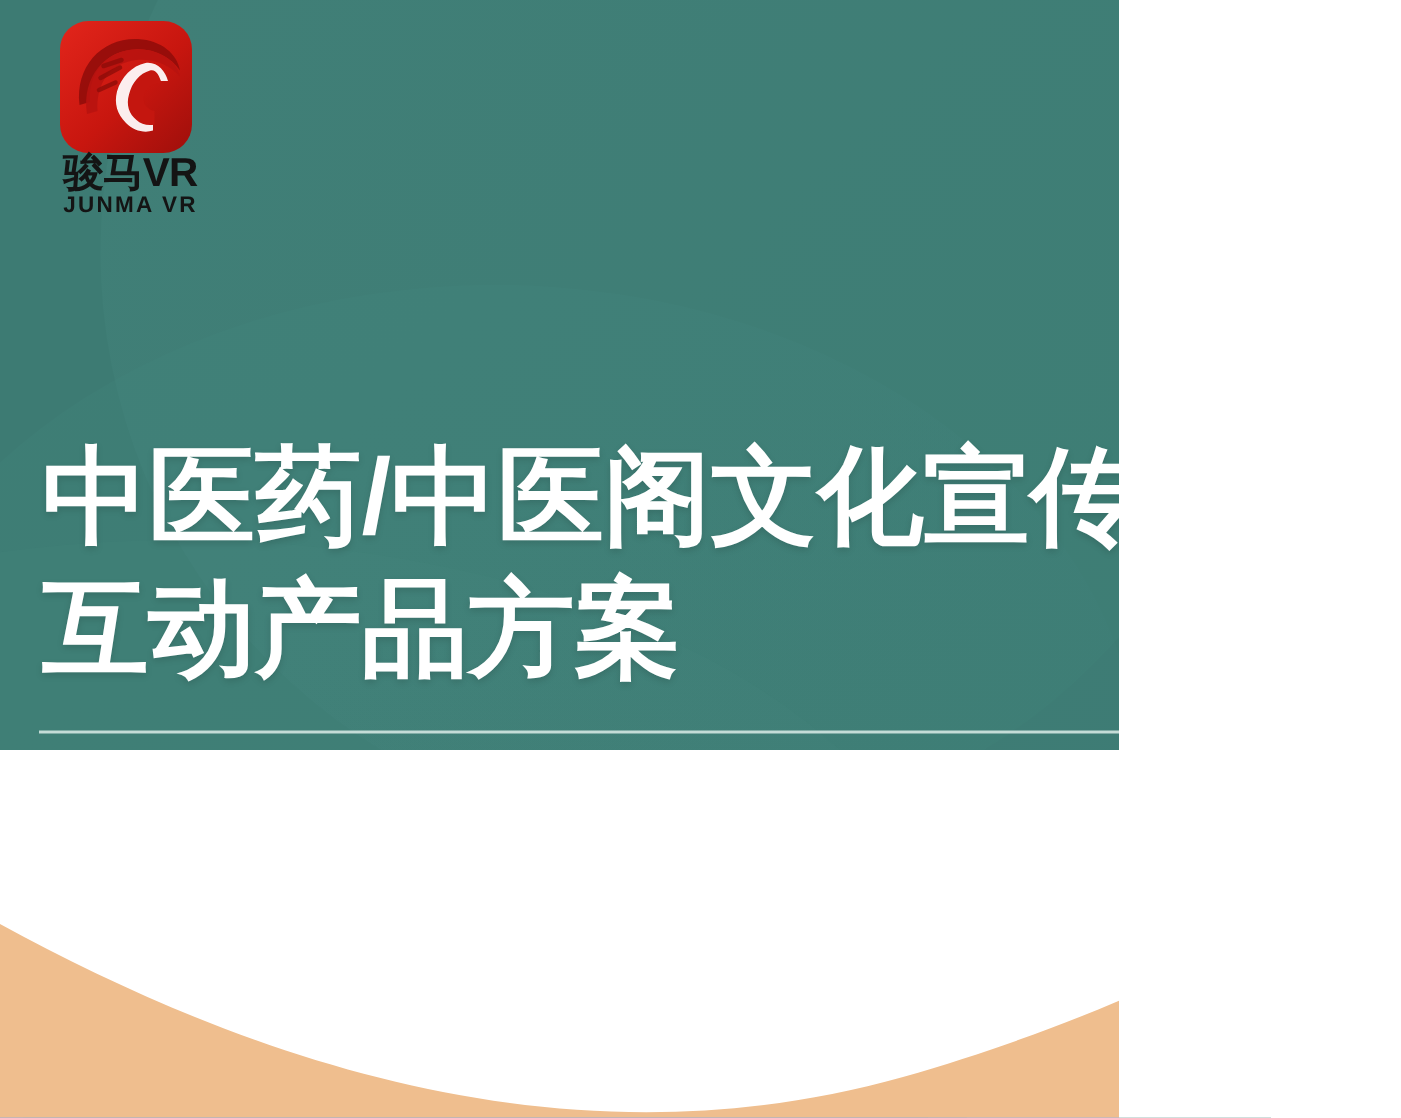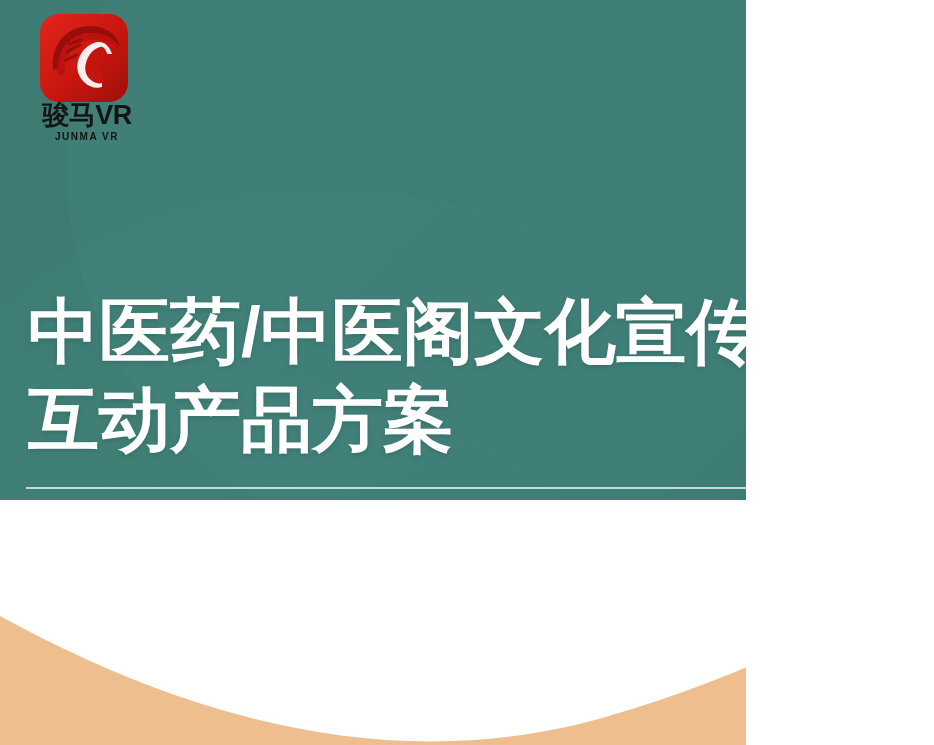--- a/index.html
+++ b/index.html
@@ -62,21 +62,21 @@
     letter-spacing: -0.5px;
     line-height: 30px;
     white-space: nowrap;
   }
   .logo-en {
     position: absolute;
     left: 0px;
     top: 114px;
     width: 130px;
     text-align: center;
-    font-size: 10px;
+    font-size: 15px;
     font-weight: 700;
     color: #141414;
     letter-spacing: 1.5px;
     line-height: 17px;
     white-space: nowrap;
   }
 
   
   .title-wrap {
     position: absolute;

